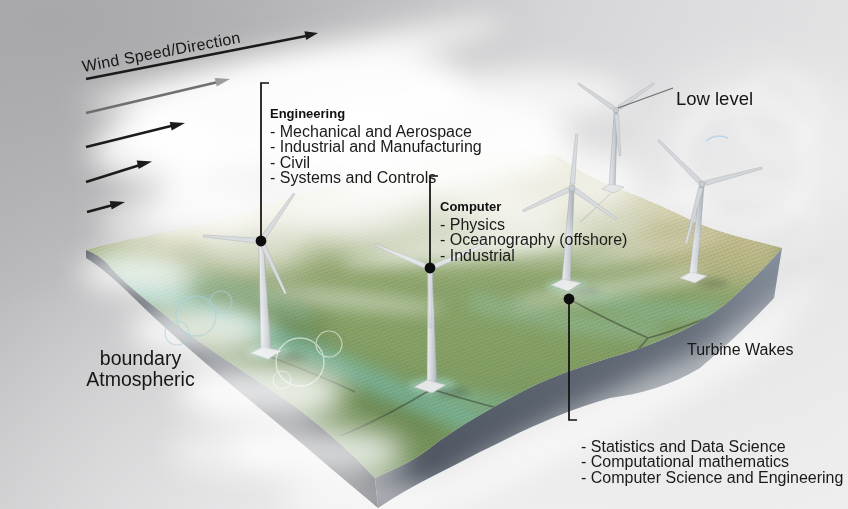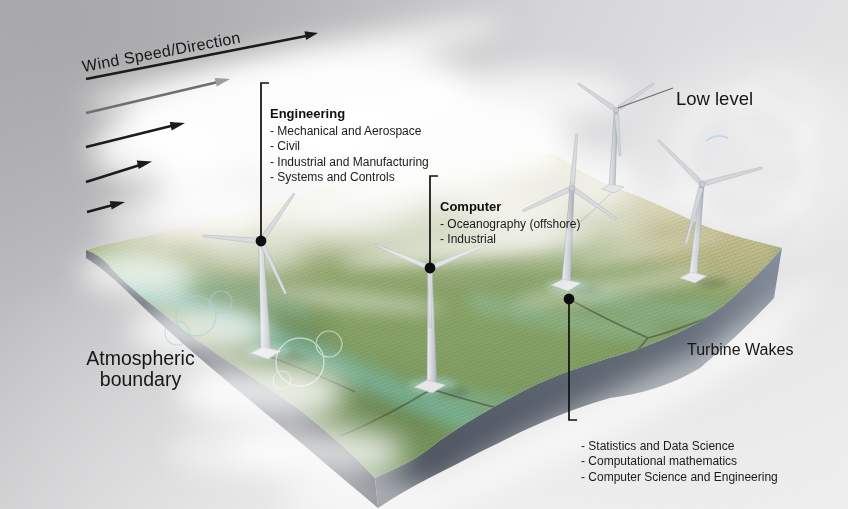--- a/index.html
+++ b/index.html
@@ -15,21 +15,21 @@
   .label{position:absolute;color:#161616;}
   .wind{left:84px;top:58px;font-size:16px;letter-spacing:.3px;transform:rotate(-10.6deg);transform-origin:0 100%;white-space:nowrap;}
   .jet{left:662px;top:55px;width:105px;text-align:center;font-size:18.5px;line-height:19.5px;margin-top:34px;}
   .atmos{left:68px;top:348px;width:145px;text-align:center;font-size:19.5px;line-height:21px;}
   .wakes{left:687px;top:341px;font-size:16px;white-space:nowrap;}
   .callout{position:absolute;margin-top:32px;}
   .eng{left:270px;top:74px;}
   .sci{left:440px;top:167px;}
   .math{left:581px;top:407px;}
   .c-title{font-weight:700;font-size:13px;margin:0 0 3px 0;color:#0f0f0f;white-space:nowrap;}
-  .c-item{font-size:12px;line-height:15.3px;color:#1a1a1a;white-space:nowrap;}
+  .c-item{font-size:16px;line-height:15.3px;color:#1a1a1a;white-space:nowrap;}
 </style>
 </head>
 <body>
 
 <div class="scene">
 
 <svg width="848" height="509" viewBox="0 0 848 509">
   <defs>
     <linearGradient id="terrainGrad" x1="0" y1="0" x2="0.15" y2="1">
       <stop offset="0" stop-color="#c3ba8e"></stop>
@@ -257,41 +257,42 @@
     <circle cx="569" cy="299" r="5.4" fill="#0d0d0d"></circle>
     <line x1="618" y1="108" x2="673" y2="88" stroke="#6b6b6b" stroke-width="1.2"></line>
   </g>
 </svg>
 
 <div class="label wind">Wind Speed/Direction</div>
 
 <div class="callout eng">
   <div class="c-title">Engineering</div>
   <div class="c-item">- Mechanical and Aerospace</div>
+  <div class="c-item">- Industrial and Manufacturing</div>
   <div class="c-item">- Civil</div>
-  <div class="c-item">- Industrial and Manufacturing</div>
   <div class="c-item">- Systems and Controls</div>
 </div>
 
 <div class="callout sci">
   <div class="c-title">Computer</div>
+  <div class="c-item">- Physics</div>
   <div class="c-item">- Oceanography (offshore)</div>
   <div class="c-item">- Industrial</div>
 </div>
 
 <div class="callout math">
   <div class="c-item">- Statistics and Data Science</div>
   <div class="c-item">- Computational mathematics</div>
   <div class="c-item">- Computer Science and Engineering</div>
 </div>
 
 <div class="label jet">
   <div>Low level</div>
 </div>
 
 <div class="label atmos">
+  <div>boundary</div>
   <div>Atmospheric</div>
-  <div>boundary</div>
 </div>
 
 <div class="label wakes">Turbine Wakes</div>
 
 </div>
 
 </body></html>

